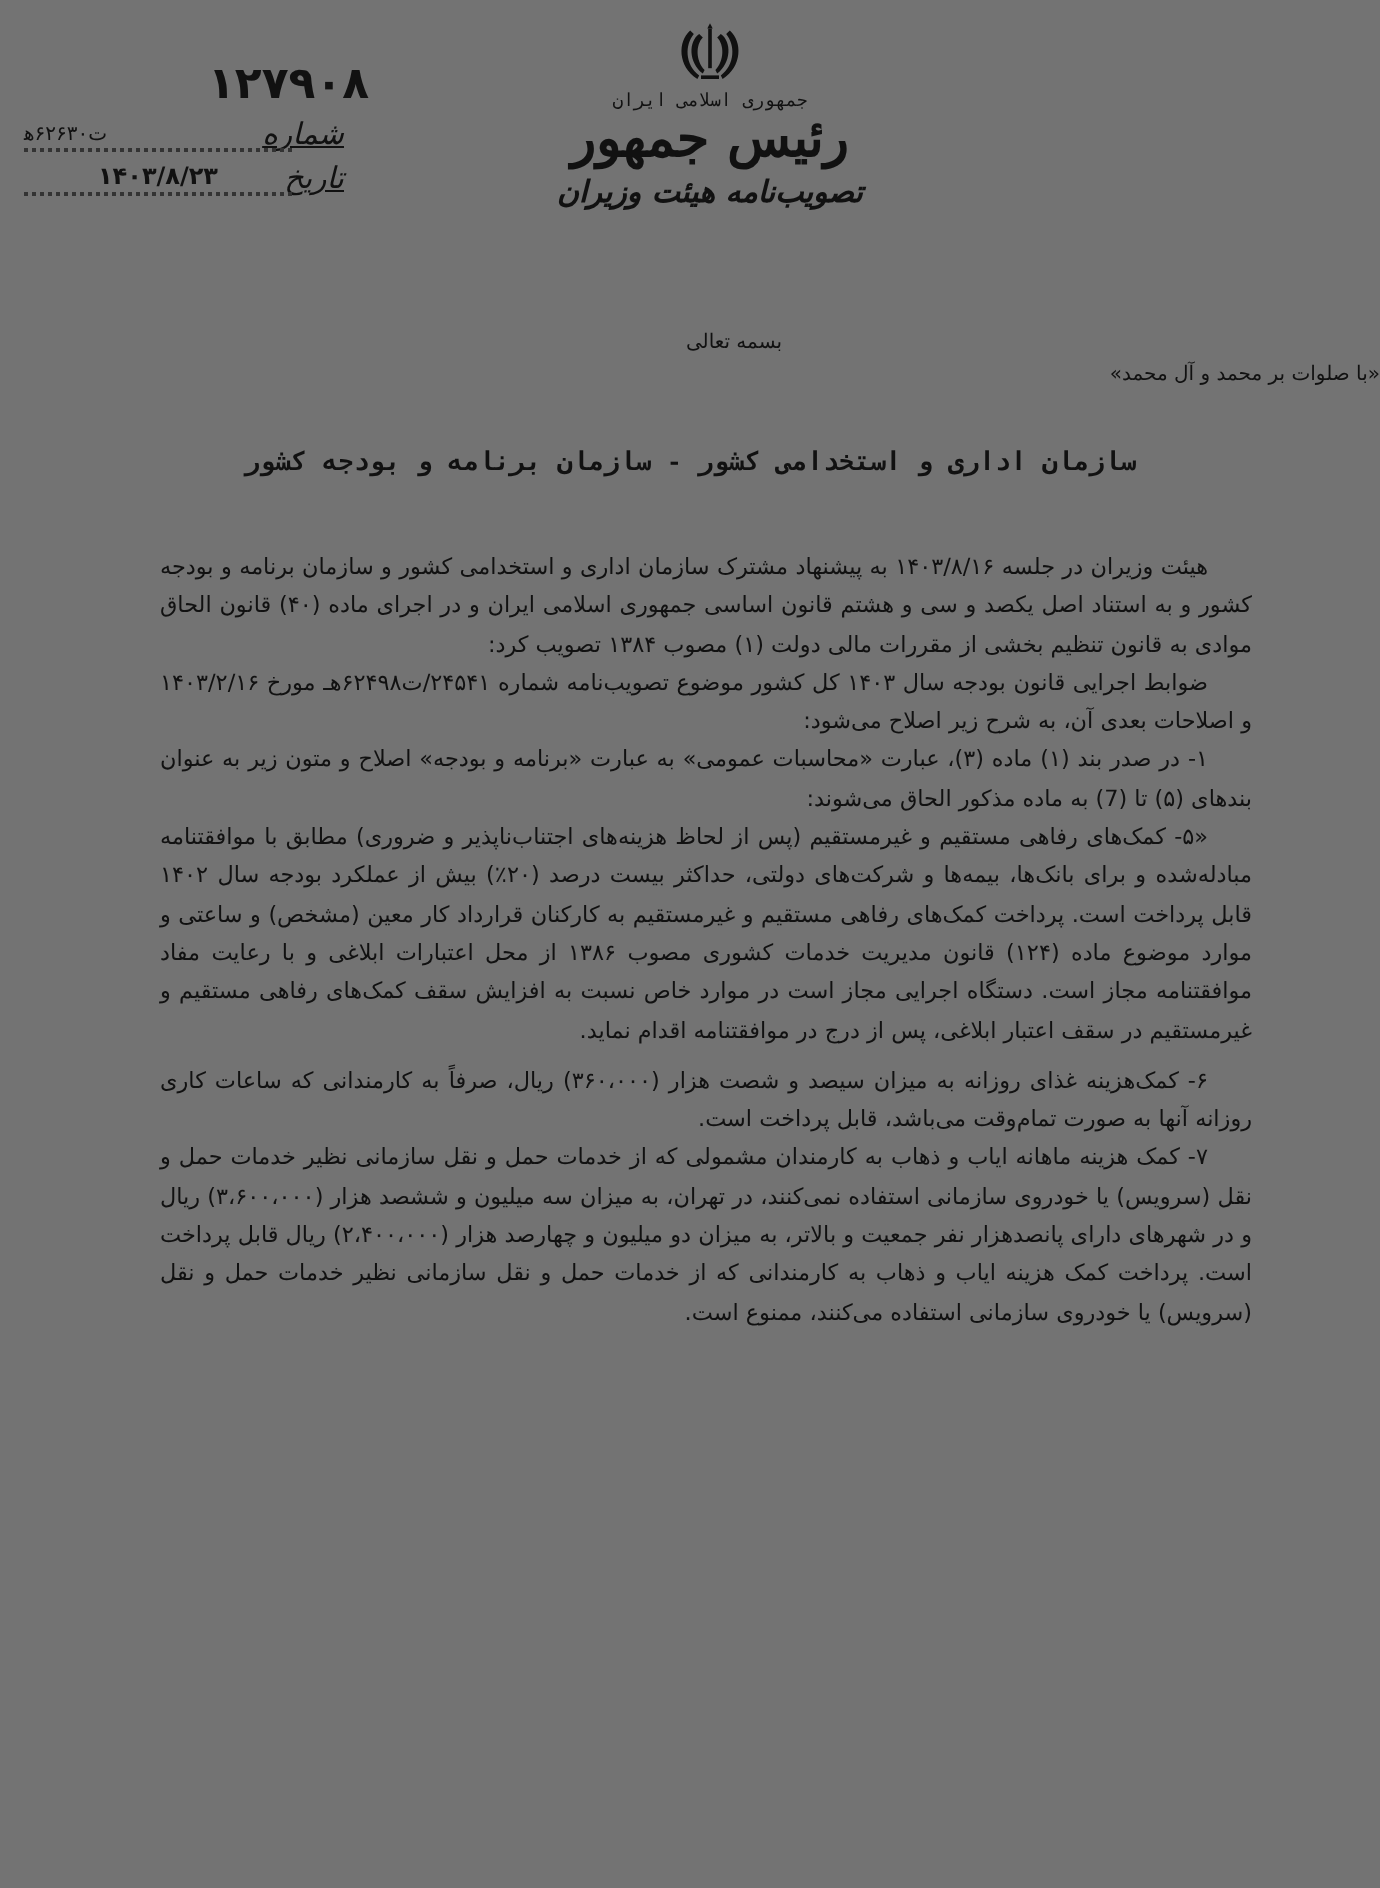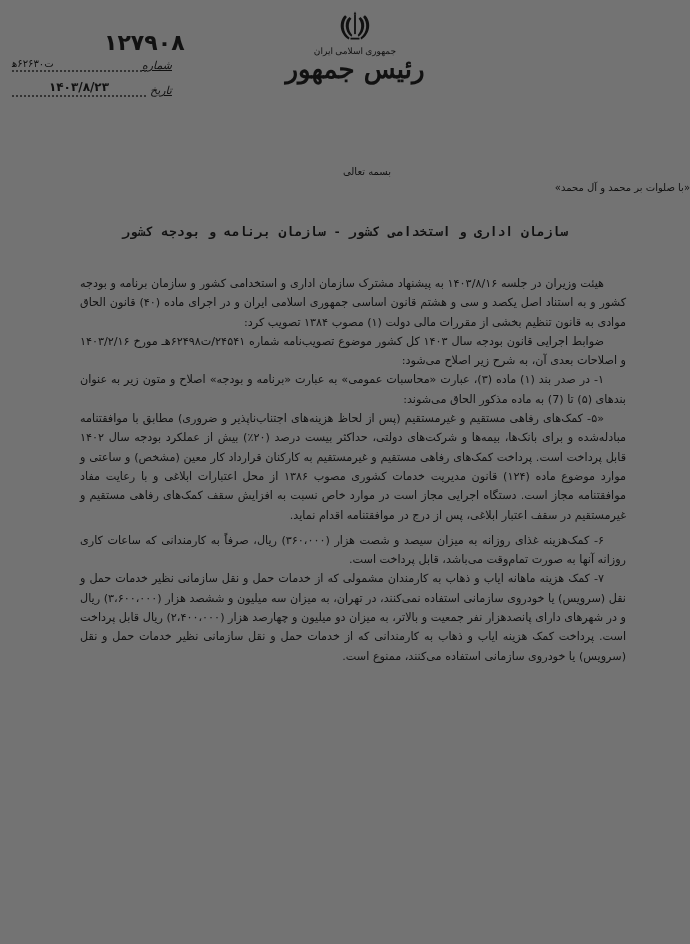--- a/index.html
+++ b/index.html
@@ -6,29 +6,29 @@
   body { width:690px; height:944px; position:relative; overflow:hidden;
          font-family:"DejaVu Sans", sans-serif; color:#111; }
   .page { position:absolute; inset:0; background:#737373; }
 
   
   .meta { position:absolute; left:12px; top:30px; width:160px; direction:rtl; }
   .meta .num { position:absolute; left:92px; top:0; font-size:22px; font-weight:bold; letter-spacing:2px; direction:ltr; }
   .meta .row { position:absolute; display:flex; align-items:flex-end; gap:4px; }
   .meta .row1 { left:0; top:28px; width:160px; }
   .meta .row2 { left:0; top:50px; width:160px; }
-  .meta .lbl { font-size:11px; font-style:italic; font-family:"DejaVu Serif", serif; width:22px; text-align:center;text-decoration:underline; }
+  .meta .lbl { font-size:15px; font-style:italic; font-family:"DejaVu Serif", serif; width:22px; text-align:center;text-decoration:underline; }
   .meta .val { flex:1; border-bottom:2px dotted #333; font-size:11px; padding-bottom:1px; text-align:left; direction:ltr; }
   .meta .row1 .val { font-size:10px; }
   .meta .row2 .val { font-weight:bold; font-size:12px; text-align:center; }
 
   
   .header { position:absolute; left:270px; top:8px; width:170px; text-align:center; direction:rtl; }
   .emblem { display:block; margin:0 auto; width:36px; height:36px; }
-  .h-country { font-size:9px; margin-top:2px; font-family:Liberation Serif, serif; }
+  .h-country { font-size:9px; margin-top:2px; font-family:Liberation Mono, monospace; }
   .h-president { font-size:26px; font-weight:bold; font-family:"DejaVu Serif", serif; margin-top:-2px; }
   .h-approval { font-size:15px; font-weight:bold; font-family:"DejaVu Serif", serif; font-style:italic; margin-top:2px; }
 
   .basmala { position:absolute; left:0; right:0; top:166px; text-align:center; font-size:10px; direction:rtl;padding-left:44px; }
   .salavat { position:absolute; left:0; right:0; top:182px; text-align:right; font-size:10px; direction:rtl; }
   .recipients { position:absolute; left:0; right:0; top:224px; text-align:center; font-size:13px; font-weight:bold; direction:rtl;font-family:Liberation Mono, monospace; }
 
   .body { position:absolute; left:80px; right:64px; top:274px; direction:rtl; text-align:justify;
           font-size:11.2px; line-height:19.3px; }
   .body p { margin:0; }
@@ -59,20 +59,21 @@
         <rect x="19" y="7" width="2" height="22"></rect>
         <path d="M14 10 C8 14,8 26,16 32 L17 30 C12 25,12 16,16 12 Z"></path>
         <path d="M26 10 C32 14,32 26,24 32 L23 30 C28 25,28 16,24 12 Z"></path>
         <path d="M9 8 C2 14,2 28,13 35 L14 33 C6 27,6 16,11 10 Z"></path>
         <path d="M31 8 C38 14,38 28,27 35 L26 33 C34 27,34 16,29 10 Z"></path>
         <rect x="15" y="33" width="10" height="2"></rect>
       </g>
     </svg>
     <div class="h-country">جمهوری اسلامی ایران</div>
     <div class="h-president">رئیس جمهور</div>
+    <div class="h-approval">تصویب‌نامه هیئت وزیران</div>
   </div>
 
   <div class="basmala">بسمه تعالی</div>
   <div class="salavat">«با صلوات بر محمد و آل محمد»</div>
   <div class="recipients">سازمان اداری و استخدامی کشور - سازمان برنامه و بودجه کشور</div>
 
   <div class="body">
     <p class="indent">هیئت وزیران در جلسه ۱۴۰۳/۸/۱۶ به پیشنهاد مشترک سازمان اداری و استخدامی کشور و سازمان برنامه و بودجه کشور و به استناد اصل یکصد و سی و هشتم قانون اساسی جمهوری اسلامی ایران و در اجرای ماده (۴۰) قانون الحاق موادی به قانون تنظیم بخشی از مقررات مالی دولت (۱) مصوب ۱۳۸۴ تصویب کرد:</p>
     <p class="indent">ضوابط اجرایی قانون بودجه سال ۱۴۰۳ کل کشور موضوع تصویب‌نامه شماره ۲۴۵۴۱/ت۶۲۴۹۸هـ مورخ ۱۴۰۳/۲/۱۶ و اصلاحات بعدی آن، به شرح زیر اصلاح می‌شود:</p>
     <p class="indent">۱- در صدر بند (۱) ماده (۳)، عبارت «محاسبات عمومی» به عبارت «برنامه و بودجه» اصلاح و متون زیر به عنوان بندهای (۵) تا (7) به ماده مذکور الحاق می‌شوند:</p>

